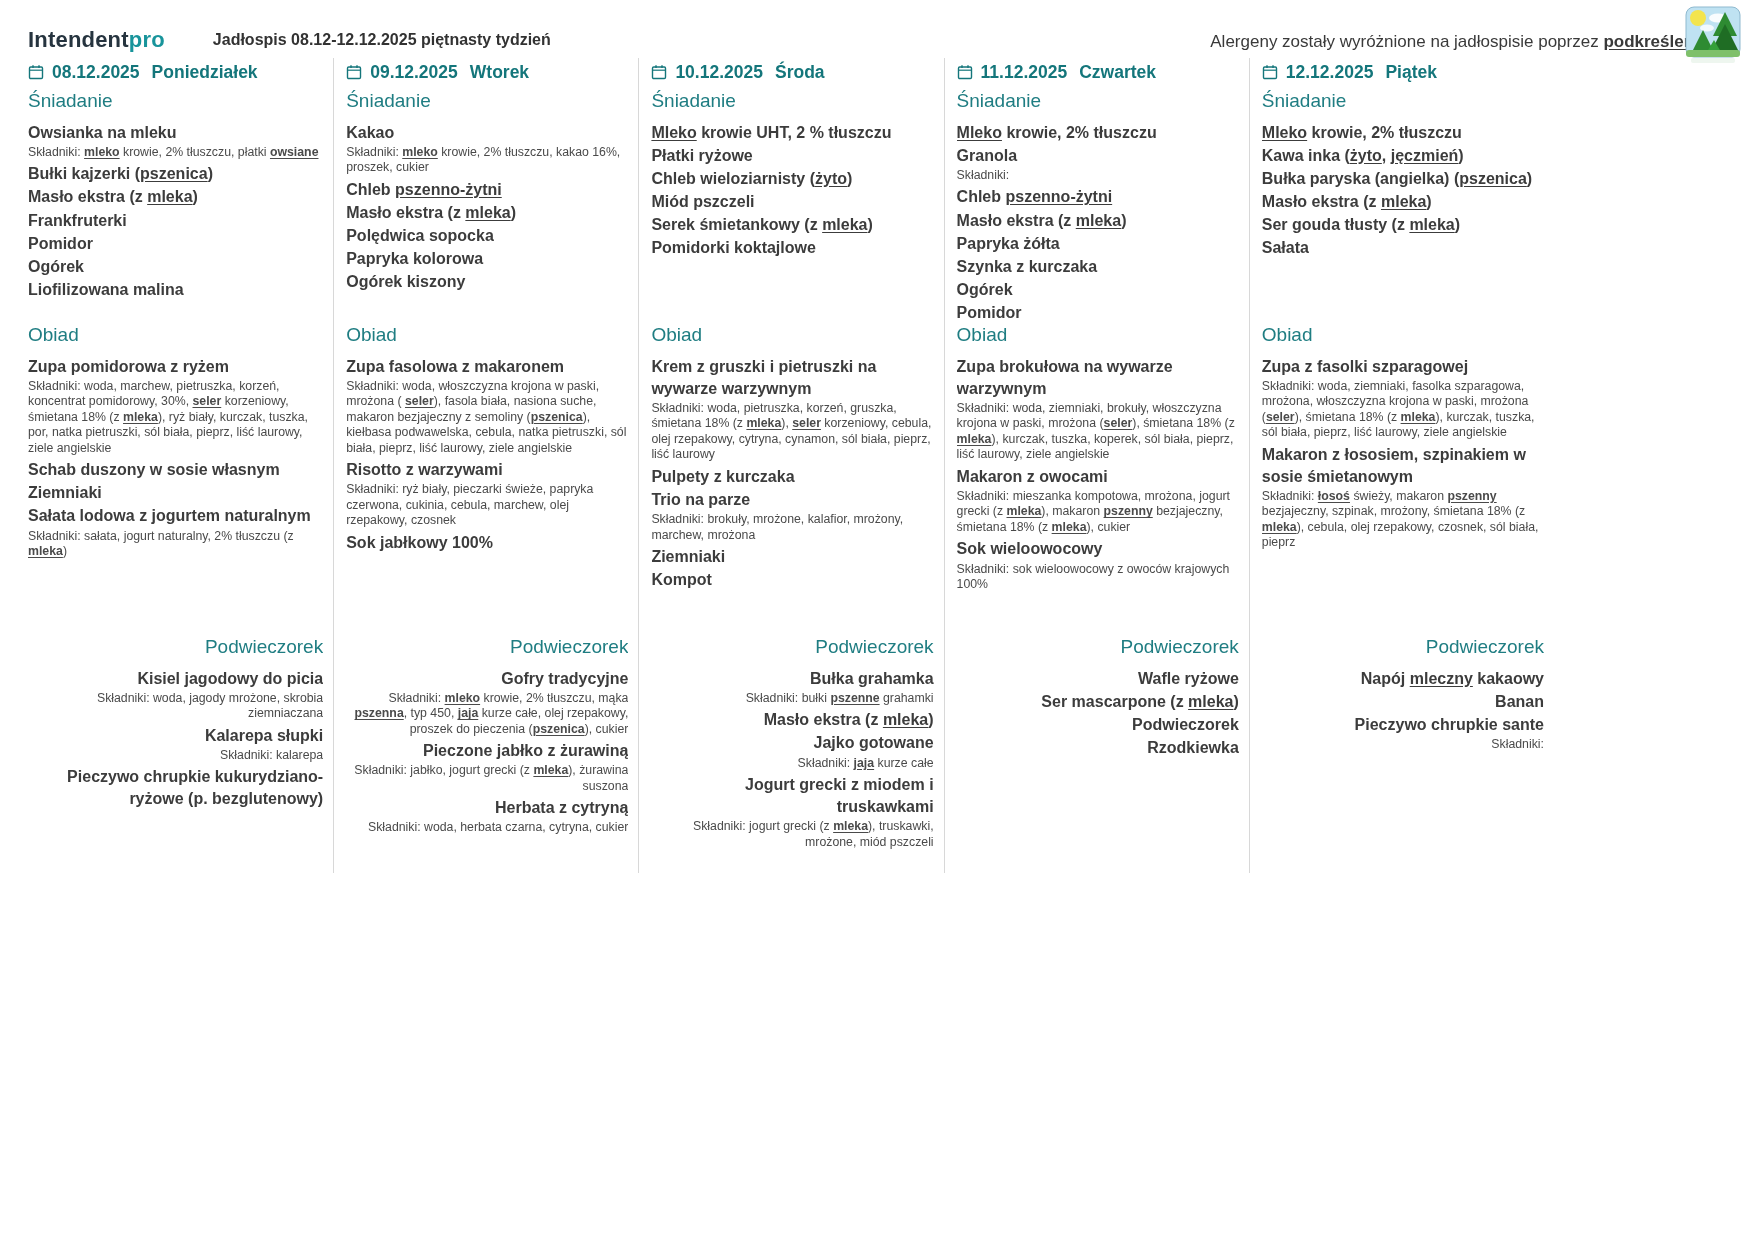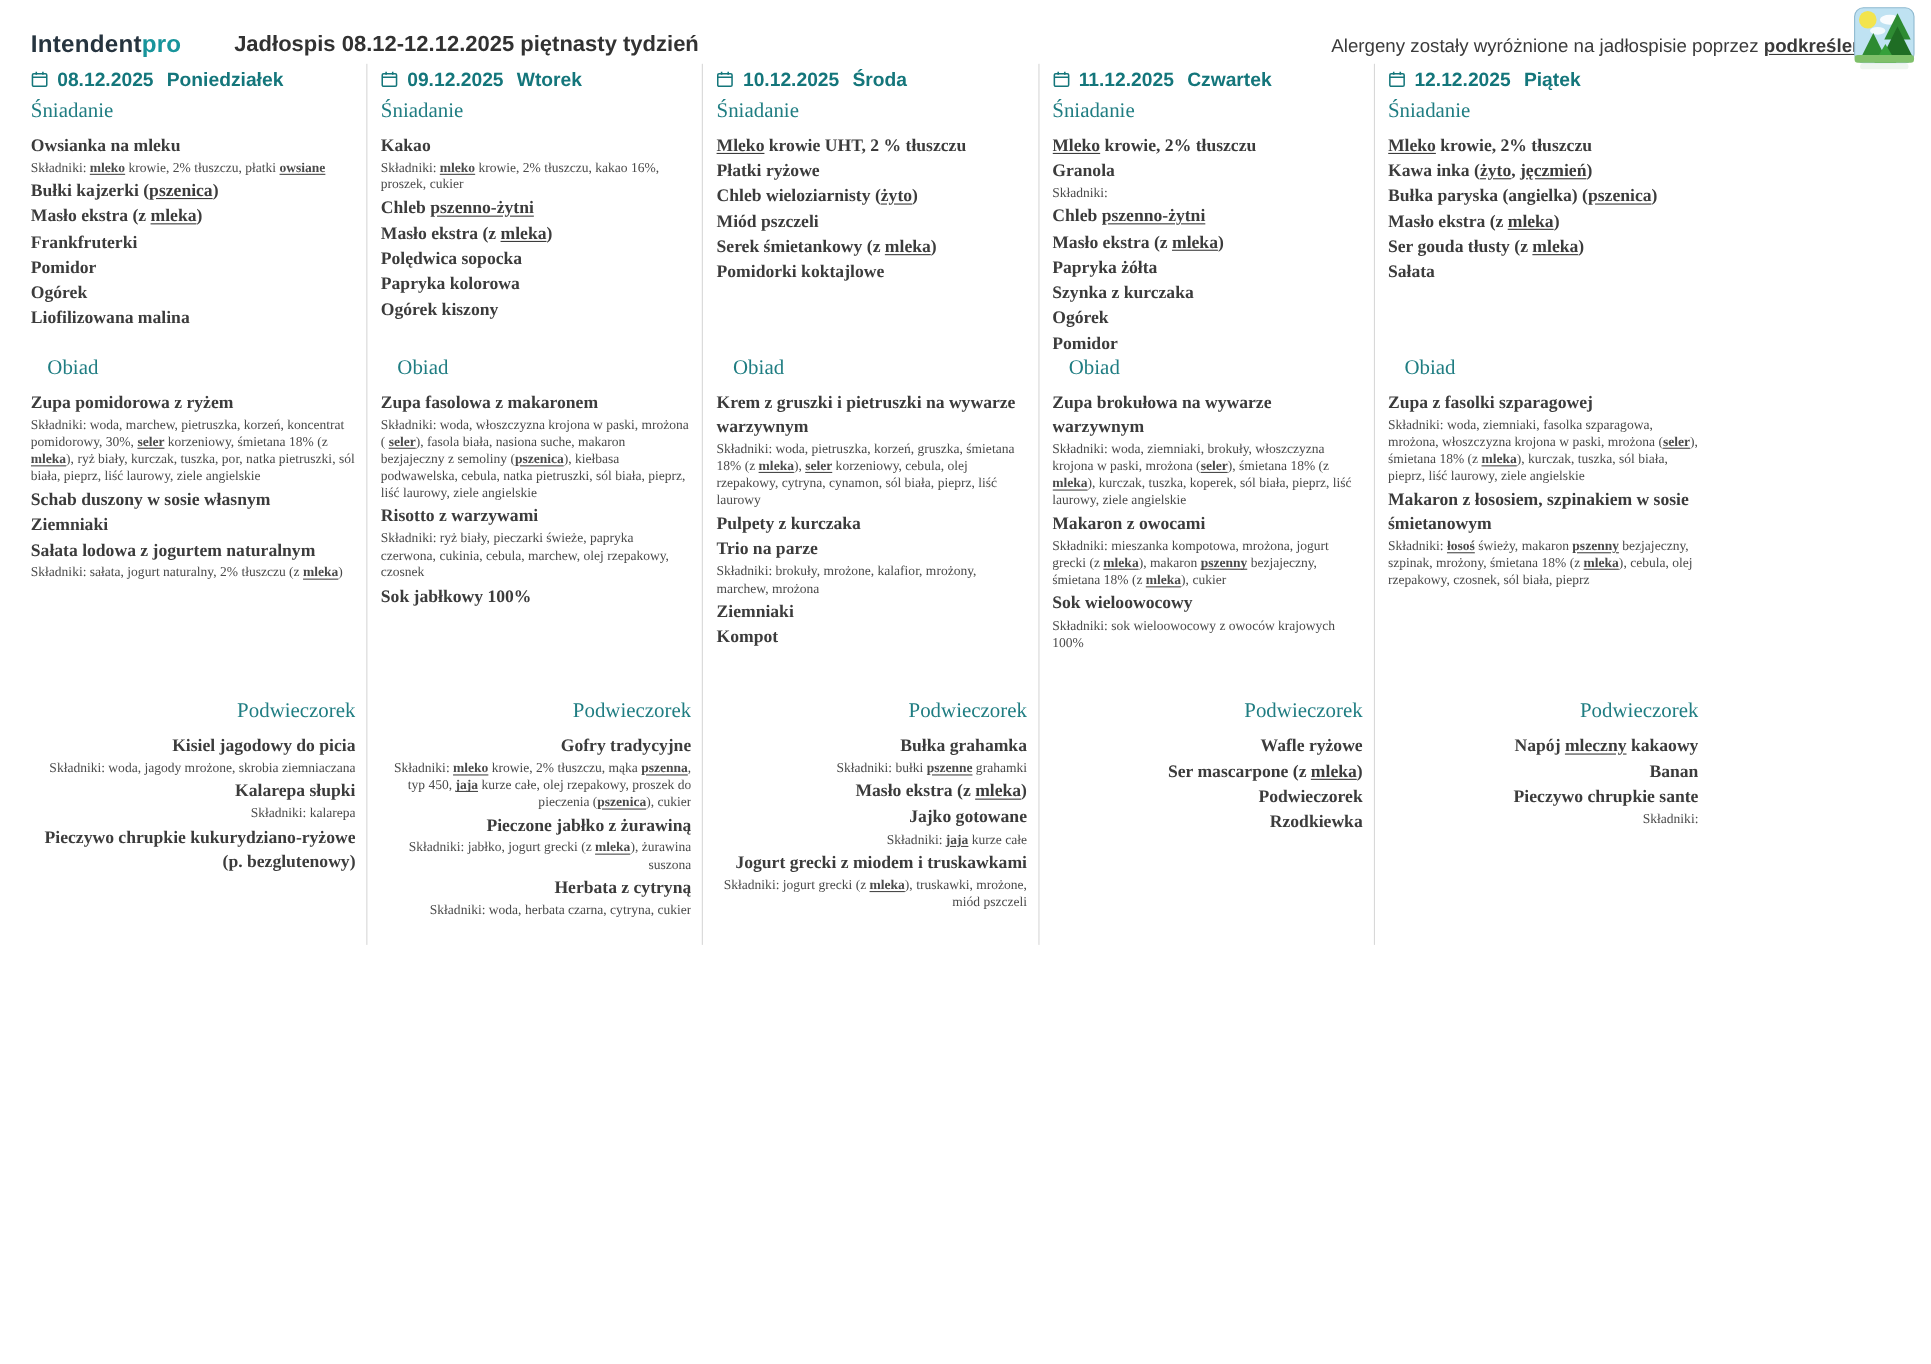--- a/index.html
+++ b/index.html
@@ -9,50 +9,50 @@
     color:#3c3c3c;-webkit-font-smoothing:antialiased;
   }
   
   .page-header{
     position:relative;height:58px;padding:18px 14px 0 28px;
     display:flex;align-items:center;box-sizing:border-box;
   }
   .brand{font-size:22px;font-weight:600;letter-spacing:.2px;color:#26343f;line-height:1;padding-top:4px;white-space:nowrap;}
   .brand .brand-pro{color:#18949b;font-weight:600;}
   .title{
-    font-size:20px;font-weight:700;color:#323232;margin:0 0 4px 48px;line-height:1;padding-top:7px;white-space:nowrap;
+    font-size:16px;font-weight:700;color:#323232;margin:0 0 4px 48px;line-height:1;padding-top:7px;white-space:nowrap;
   }
   .note{
     margin-left:auto;font-size:17px;color:#3a3a3a;padding-top:8px;white-space:nowrap;margin-right:28px;
   }
   .note .u{font-weight:800;text-decoration:underline;text-underline-offset:2px;}
   .school-logo{position:absolute;right:14px;top:6px;width:56px;height:58px;}
   
   #days{
     display:grid;grid-template-columns:repeat(5,1fr);
     width:1526px;margin-left:28px;
   }
   .day{min-height:780px;padding:0 10px 20px 12px;box-sizing:border-box;}
   .day:first-child{padding-left:0;}
   .day + .day{border-left:1px solid #d8d8d8;}
   .day-head{
     display:flex;align-items:center;height:28px;margin:0 0 2px 0;
     color:#14767b;font-weight:700;font-size:17.5px;white-space:nowrap;
   }
   .cal{width:16px;height:16px;margin-right:8px;flex:0 0 auto;}
   .day-name{margin-left:12px;}
-  .sec{box-sizing:border-box;overflow:hidden;font-family:Liberation Serif, serif;}
+  .sec{box-sizing:border-box;overflow:hidden;}
   .sec-0{height:230px;}
   .sec-1{height:312px;}
   .sec-2{min-height:200px;text-align:right;}
   .sec-label{
     font-size:19px;color:#1f7d82;font-weight:400;line-height:1.2;
     margin:2px 0 9px 0;
   }
-  .sec-1 .sec-label,.sec-2 .sec-label{margin-top:6px;margin-left:15px;}
+  .sec-1 .sec-label,.sec-2 .sec-label{margin-top:6px;}
   .dish{
     font-size:16px;font-weight:700;color:#3c3c3c;line-height:1.38;margin:0 0 1px 0;
   }
   .ingr{
     font-size:12.3px;font-weight:400;color:#4a4a4a;line-height:1.26;margin:0 0 3px 0;
   }
   .al{font-weight:700;text-decoration:underline;text-underline-offset:1.5px;}
 </style>
 </head>
 <body>

